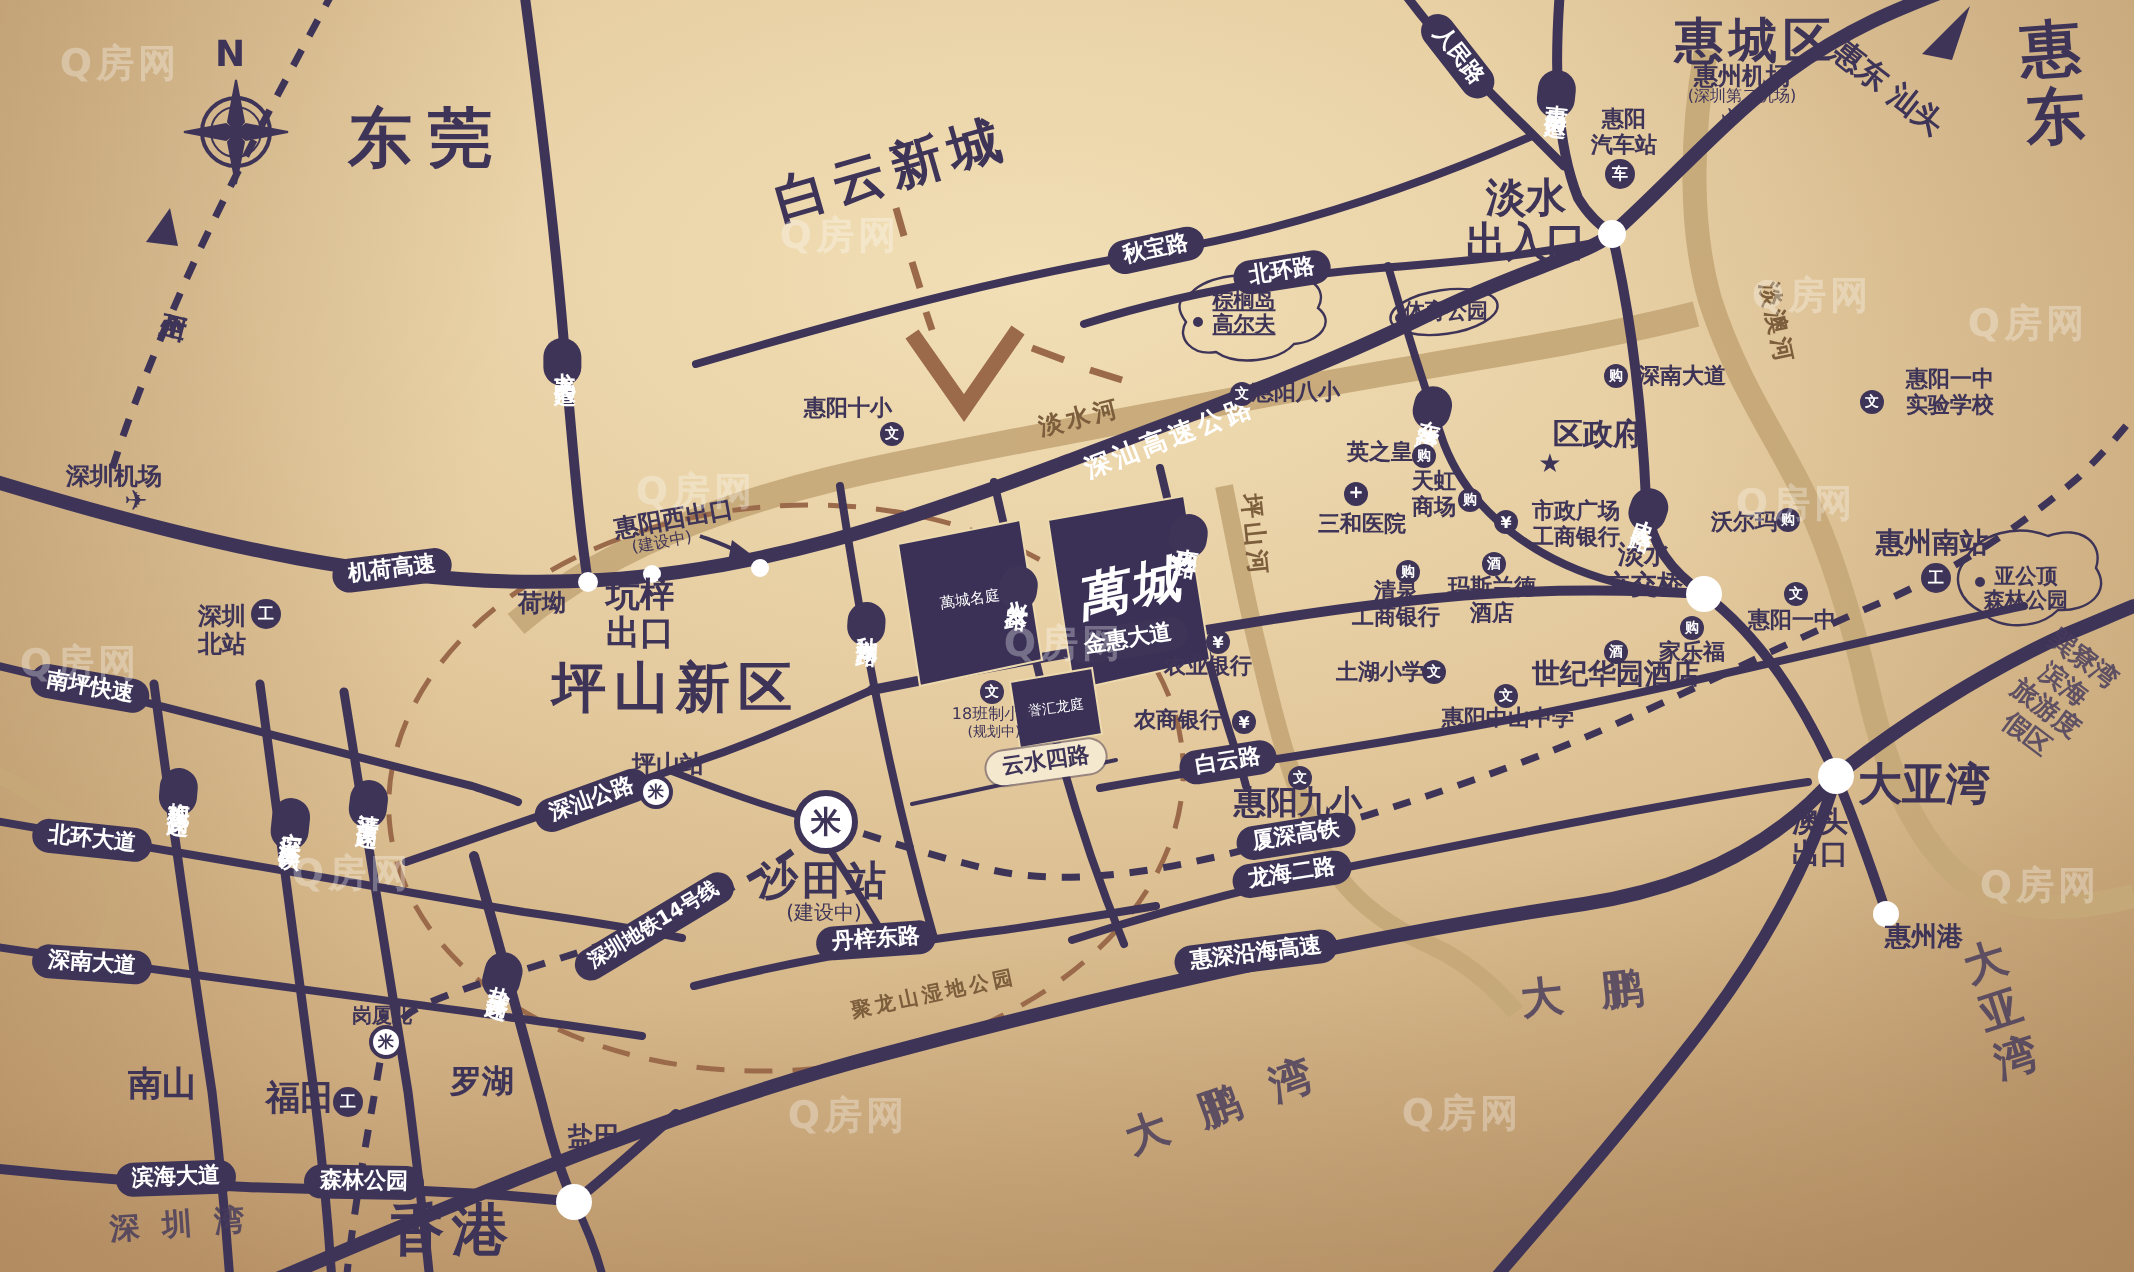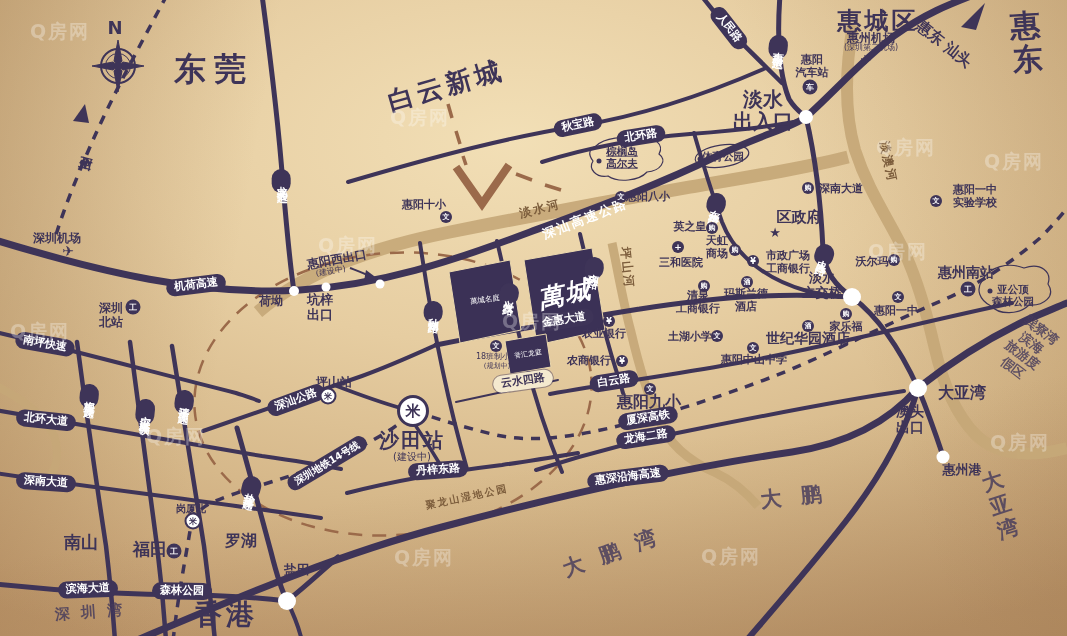--- a/index.html
+++ b/index.html
@@ -133,32 +133,33 @@
   <div id="project-logo" class="projtxt" style="left:485px;top:300px;transform:translate(-50%,-50%) rotate(-8deg);">萬城名庭</div>
   <div id="project-mini" class="projtxt" style="left:528px;top:354px;transform:translate(-50%,-50%) rotate(-8deg);">誉汇龙庭</div>
 <div class="lbl" style="left: 115px; top: 28px; transform: translate(-50%, -50%) rotate(0deg); font-size: 18px;">N</div>
     <div class="lbl" style="left: 214px; top: 70px; transform: translate(-50%, -50%) rotate(0deg); font-size: 32px; letter-spacing: 8px;">东莞</div>
     <div class="lbl" style="left: 446px; top: 86px; transform: translate(-50%, -50%) rotate(-16deg); font-size: 26px; letter-spacing: 4px;">白云新城</div>
     <div class="lbl" style="left: 878px; top: 21px; transform: translate(-50%, -50%) rotate(0deg); font-size: 24px; letter-spacing: 3px;">惠城区</div>
     <div class="lbl" style="left: 1029px; top: 42px; transform: translate(-50%, -50%) rotate(-4deg); font-size: 30px; letter-spacing: 5px;">惠东</div>
     <div class="lbl" style="left: 944px; top: 44px; transform: translate(-50%, -50%) rotate(38deg); font-size: 15px;">惠东 汕头</div>
     <div class="lbl" style="left: 763px; top: 110px; transform: translate(-50%, -50%) rotate(0deg); font-size: 20px;">淡水
 出入口</div>
+    <div class="lbl" style="left: 338px; top: 345px; transform: translate(-50%, -50%) rotate(0deg); font-size: 27px; letter-spacing: 4px;">坪山新区</div>
     <div class="lbl v" style="left: 89px; top: 147px; transform: translate(-50%, -50%) rotate(14deg); font-size: 13px; writing-mode: vertical-rl;">至广州</div>
     <div class="lbl" style="left: 271px; top: 302px; transform: translate(-50%, -50%) rotate(0deg); font-size: 12px;">荷坳</div>
-    <div class="lbl" style="left: 320px; top: 308px; transform: translate(-50%, -50%) rotate(0deg); font-size: 13px;">坑梓
+    <div class="lbl" style="left: 320px; top: 308px; transform: translate(-50%, -50%) rotate(0deg); font-size: 17px;">坑梓
 出口</div>
     <div class="lbl" style="left: 337px; top: 260px; transform: translate(-50%, -50%) rotate(-10deg); font-size: 12px;">惠阳西出口</div>
     <div class="lbl" style="left: 331px; top: 272px; transform: translate(-50%, -50%) rotate(-10deg); font-size: 8px; font-weight: 400;">(建设中)</div>
     <div class="lbl" style="left: 822px; top: 286px; transform: translate(-50%, -50%) rotate(0deg); font-size: 13px;">淡水
 立交桥</div>
     <div class="lbl" style="left: 412px; top: 440px; transform: translate(-50%, -50%) rotate(0deg); font-size: 20px; letter-spacing: 2px;">沙田站</div>
     <div class="lbl" style="left: 412px; top: 457px; transform: translate(-50%, -50%) rotate(0deg); font-size: 10px; font-weight: 400;">(建设中)</div>
     <div class="lbl" style="left: 966px; top: 273px; transform: translate(-50%, -50%) rotate(0deg); font-size: 14px;">惠州南站</div>
-    <div class="lbl" style="left: 962px; top: 393px; transform: translate(-50%, -50%) rotate(0deg); font-size: 16px; font-family: Liberation Serif, serif;">大亚湾</div>
+    <div class="lbl" style="left: 962px; top: 393px; transform: translate(-50%, -50%) rotate(0deg); font-size: 22px; font-family: Liberation Serif, serif;">大亚湾</div>
     <div class="lbl" style="left: 910px; top: 420px; transform: translate(-50%, -50%) rotate(0deg); font-size: 14px;">澳头
 出口</div>
     <div class="lbl" style="left: 962px; top: 470px; transform: translate(-50%, -50%) rotate(0deg); font-size: 13px;">惠州港</div>
     <div class="lbl" style="left: 81px; top: 543px; transform: translate(-50%, -50%) rotate(0deg); font-size: 17px;">南山</div>
     <div class="lbl" style="left: 150px; top: 550px; transform: translate(-50%, -50%) rotate(0deg); font-size: 17px;">福田</div>
     <div class="lbl" style="left: 241px; top: 541px; transform: translate(-50%, -50%) rotate(0deg); font-size: 16px;">罗湖</div>
     <div class="lbl" style="left: 297px; top: 570px; transform: translate(-50%, -50%) rotate(0deg); font-size: 13px;">盐田</div>
     <div class="lbl" style="left: 226px; top: 615px; transform: translate(-50%, -50%) rotate(0deg); font-size: 28px; letter-spacing: 4px;">香港</div>
     <div class="sea" style="left: 90px; top: 612px; transform: translate(-50%, -50%) rotate(-4deg); font-size: 15px; letter-spacing: 3px;">深 圳 湾</div>
     <div class="sea" style="left: 794px; top: 497px; transform: translate(-50%, -50%) rotate(-6deg); font-size: 21px; letter-spacing: 6px;">大 鹏</div>

